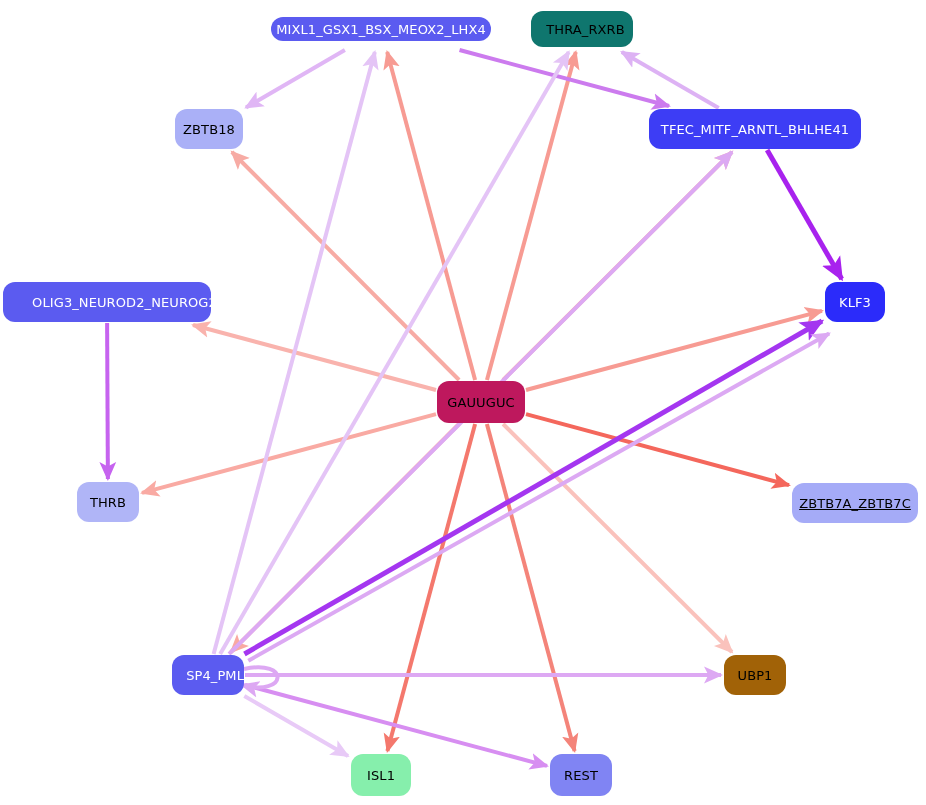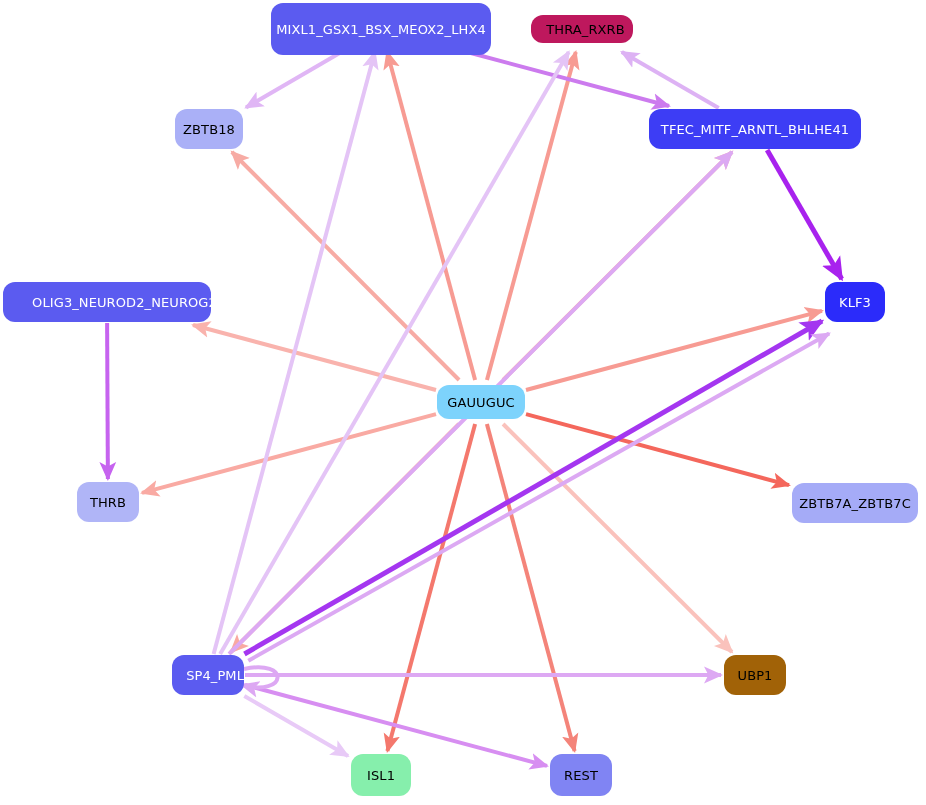--- a/index.html
+++ b/index.html
@@ -132,45 +132,45 @@
         <line x1="229.03846153846155" y1="654" x2="731.9578754578755" y2="152" stroke="#dca9f3" stroke-width="4" stroke-linecap="butt" marker-end="url(#mdca9f3)"></line>
         <line x1="244.42627345844505" y1="654" x2="822" y2="321.02472952086555" stroke="#a436f0" stroke-width="5" stroke-linecap="butt" marker-end="url(#ma436f0)"></line>
         <line x1="248.32199867949672" y1="660.7574643914757" x2="829.1421629052614" y2="333.41341423857097" stroke="#dca9f3" stroke-width="4" stroke-linecap="butt" marker-end="url(#mdca9f3)"></line>
         <line x1="245" y1="675" x2="721" y2="675" stroke="#dda8f3" stroke-width="4" stroke-linecap="butt" marker-end="url(#mdda8f3)"></line>
         <line x1="244.32999999999998" y1="696" x2="348" y2="755.9248554913295" stroke="#e8caf7" stroke-width="4" stroke-linecap="butt" marker-end="url(#me8caf7)"></line>
         <line x1="245" y1="684.9195710455764" x2="547" y2="765.8847184986595" stroke="#d78ef1" stroke-width="4" stroke-linecap="butt" marker-end="url(#md78ef1)"></line>
         <path d="M 244 669 C 290 659, 288 697, 242 685" fill="none" stroke="#dda8f3" stroke-width="4" marker-end="url(#mdda8f3)"></path>
       </g>
   </svg>
   <div id="nodes-layer">
-      <div class="node" style="left: 381px; top: 29px; width: 220px; height: 52px; background: rgb(91, 91, 240); color: rgb(255, 255, 255);">
+      <div class="node" style="left: 381px; top: 29px; width: 220px; height: 24px; background: rgb(91, 91, 240); color: rgb(255, 255, 255);">
         <span class="node-label">MIXL1_GSX1_BSX_MEOX2_LHX4</span>
       </div>
-      <div class="node" style="left: 582px; top: 29px; width: 102px; height: 28px; background: #be185d; color: rgb(0, 0, 0); padding-left: 7px;">
+      <div class="node" style="left: 582px; top: 29px; width: 102px; height: 36px; background: #0f766e; color: rgb(0, 0, 0); padding-left: 7px;">
         <span class="node-label">THRA_RXRB</span>
       </div>
       <div class="node" style="left: 209px; top: 129px; width: 68px; height: 40px; background: rgb(170, 176, 247); color: rgb(0, 0, 0);">
         <span class="node-label">ZBTB18</span>
       </div>
       <div class="node" style="left: 755px; top: 129px; width: 212px; height: 40px; background: rgb(61, 61, 245); color: rgb(255, 255, 255);">
         <span class="node-label">TFEC_MITF_ARNTL_BHLHE41</span>
       </div>
       <div class="node" style="left: 107px; top: 302px; width: 208px; height: 40px; background: rgb(91, 91, 240); color: rgb(255, 255, 255); padding-left: 35px;">
         <span class="node-label">OLIG3_NEUROD2_NEUROG2</span>
       </div>
       <div class="node" style="left: 855px; top: 302px; width: 60px; height: 40px; background: rgb(43, 43, 250); color: rgb(255, 255, 255);">
         <span class="node-label">KLF3</span>
       </div>
-      <div class="node" style="left: 481px; top: 402px; width: 88px; height: 34px; background: #7dd3fc; color: rgb(0, 0, 0);">
+      <div class="node" style="left: 481px; top: 402px; width: 88px; height: 42px; background: #be185d; color: rgb(0, 0, 0);">
         <span class="node-label">GAUUGUC</span>
       </div>
       <div class="node" style="left: 108px; top: 502px; width: 62px; height: 40px; background: rgb(176, 181, 247); color: rgb(0, 0, 0);">
         <span class="node-label">THRB</span>
       </div>
-      <div class="node" style="left: 855px; top: 503px; width: 126px; height: 40px; background: rgb(165, 171, 247); color: rgb(0, 0, 0);">
+      <div class="node" style="left: 855px; top: 503px; width: 126px; height: 40px; background: rgb(165, 171, 247); color: rgb(0, 0, 0); text-decoration: underline;">
         <span class="node-label">ZBTB7A_ZBTB7C</span>
       </div>
       <div class="node" style="left: 208px; top: 675px; width: 72px; height: 40px; background: rgb(91, 91, 240); color: rgb(255, 255, 255); justify-content: flex-end;">
         <span class="node-label">SP4_PML</span>
       </div>
       <div class="node" style="left: 755px; top: 675px; width: 62px; height: 40px; background: #a16207; color: rgb(0, 0, 0);">
         <span class="node-label">UBP1</span>
       </div>
       <div class="node" style="left: 381px; top: 775px; width: 60px; height: 42px; background: #86efac; color: rgb(0, 0, 0);">
         <span class="node-label">ISL1</span>

